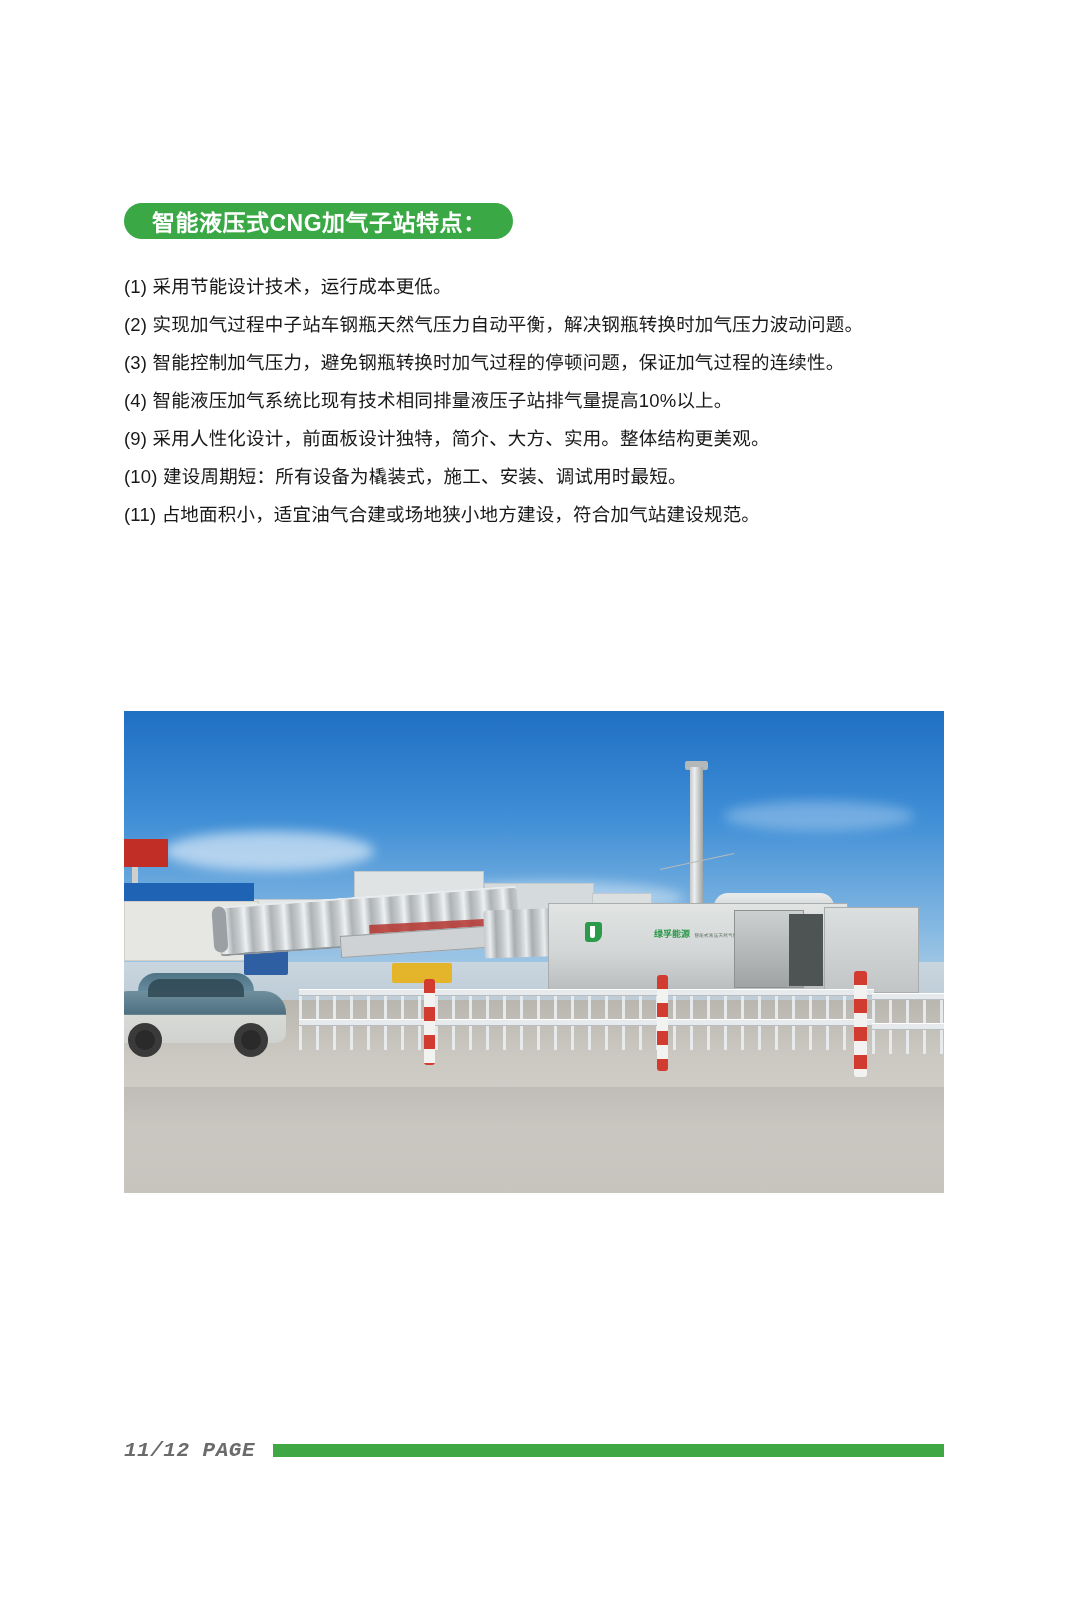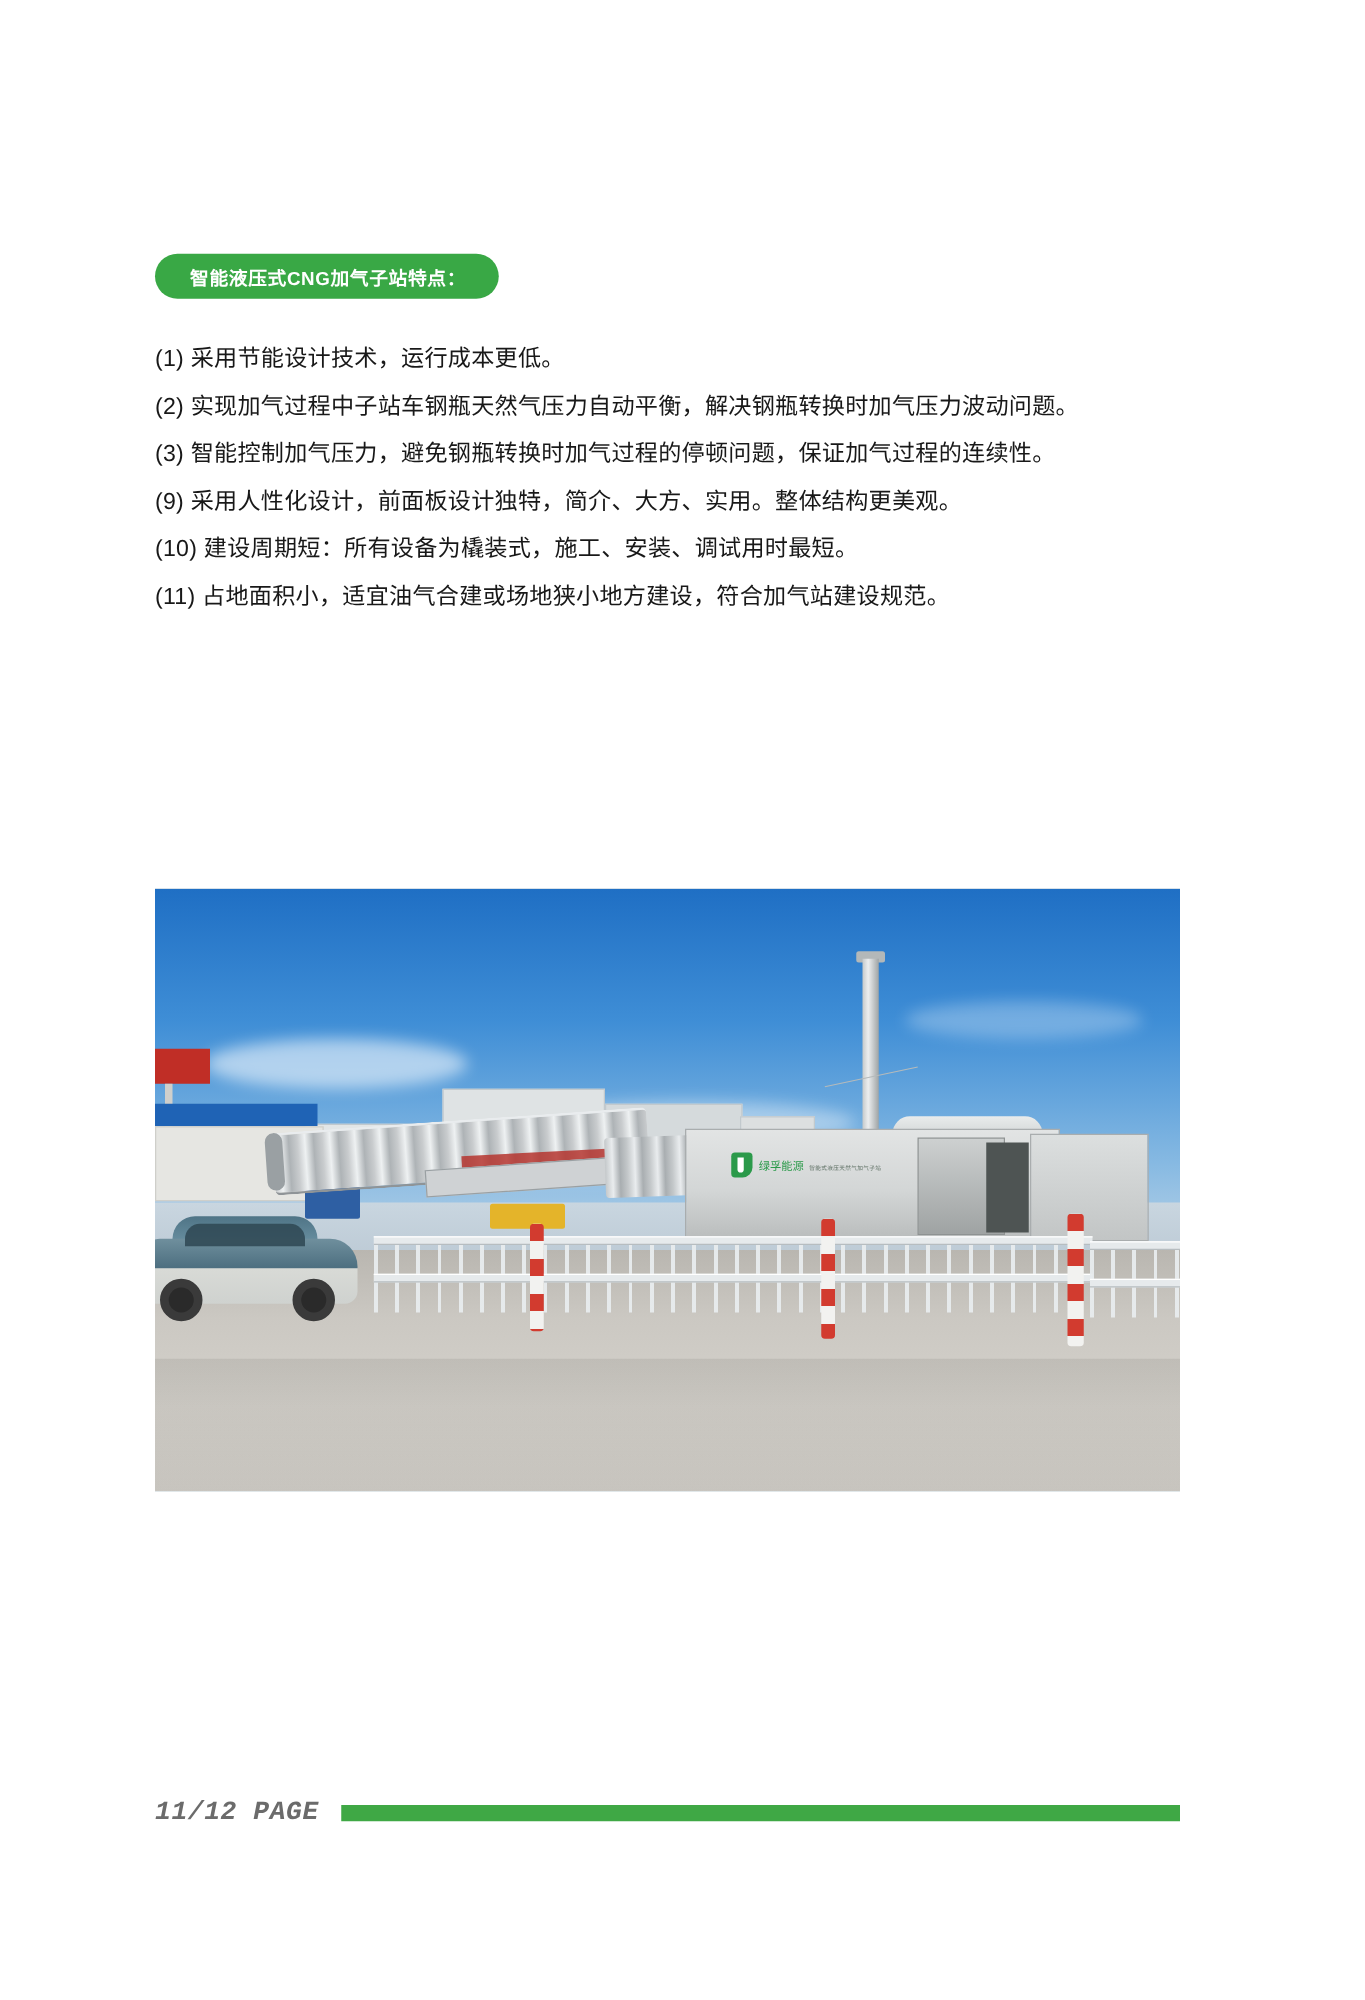--- a/index.html
+++ b/index.html
@@ -27,21 +27,21 @@
     position: absolute;
     left: 124px;
     top: 203px;
     height: 36px;
     padding: 0 26px 0 28px;
     display: flex;
     align-items: center;
     background: #39A845;
     border-radius: 18px;
     color: #ffffff;
-    font-size: 15px;
+    font-size: 23px;
     font-weight: bold;
     letter-spacing: 0.5px;
     white-space: nowrap;
   }
 
   
   .feature-list {
     position: absolute;
     left: 124px;
     top: 268px;
@@ -221,22 +221,23 @@
     position: relative;
   }
   .skid-logo .mark:after{
     content:"";
     position:absolute; left:5px; top:4px;
     width:5px; height:12px; background:#fff; border-radius:0 0 3px 3px;
   }
   .skid-logo .txt {
     color: #2b9a4a;
     font-size: 9px;
-    font-weight: normal;
+    font-weight: bold;
     line-height: 1.1;
+    margin-left: 47px;
   }
   .skid-logo .sub {
     color: #5d6f63;
     font-size: 4.5px;
     letter-spacing: .3px;
   }
 
   
   .stack {
     position: absolute;
@@ -420,20 +421,21 @@
 <body>
 
 <div class="page">
 
   <div class="section-heading">智能液压式CNG加气子站特点：</div>
 
   <div class="feature-list">
     <div class="feature-item">(1) 采用节能设计技术，运行成本更低。</div>
     <div class="feature-item">(2) 实现加气过程中子站车钢瓶天然气压力自动平衡，解决钢瓶转换时加气压力波动问题。</div>
     <div class="feature-item">(3) 智能控制加气压力，避免钢瓶转换时加气过程的停顿问题，保证加气过程的连续性。</div>
+    <div class="feature-item">(4) 智能液压加气系统比现有技术相同排量液压子站排气量提高10%以上。</div>
     <div class="feature-item">(9) 采用人性化设计，前面板设计独特，简介、大方、实用。整体结构更美观。</div>
     <div class="feature-item">(10) 建设周期短：所有设备为橇装式，施工、安装、调试用时最短。</div>
     <div class="feature-item">(11) 占地面积小，适宜油气合建或场地狭小地方建设，符合加气站建设规范。</div>
   </div>
 
   <div class="photo-frame">
     <div class="photo">
       <div class="sky"></div>
       <div class="cloud c1"></div>
       <div class="cloud c2"></div>

